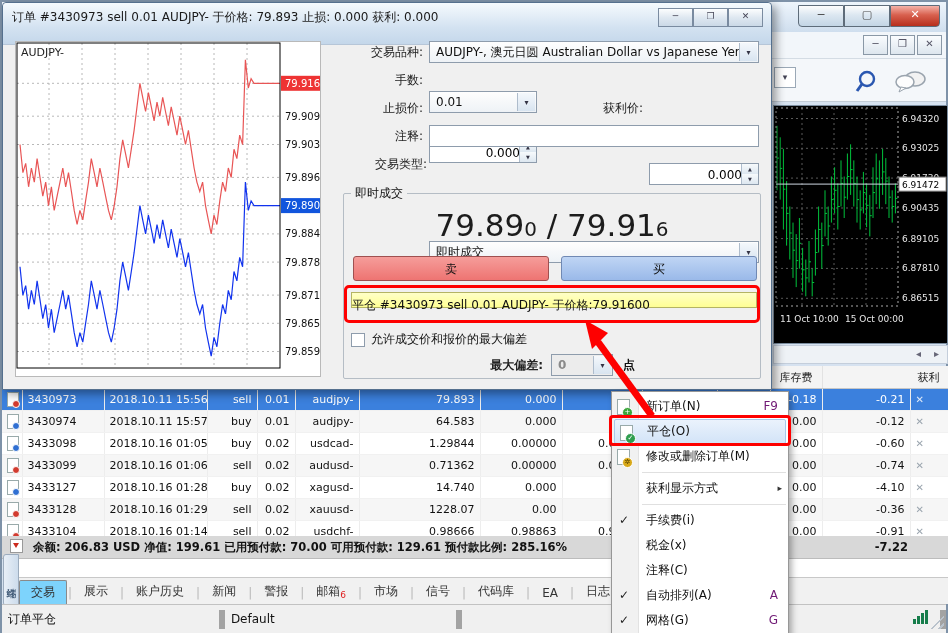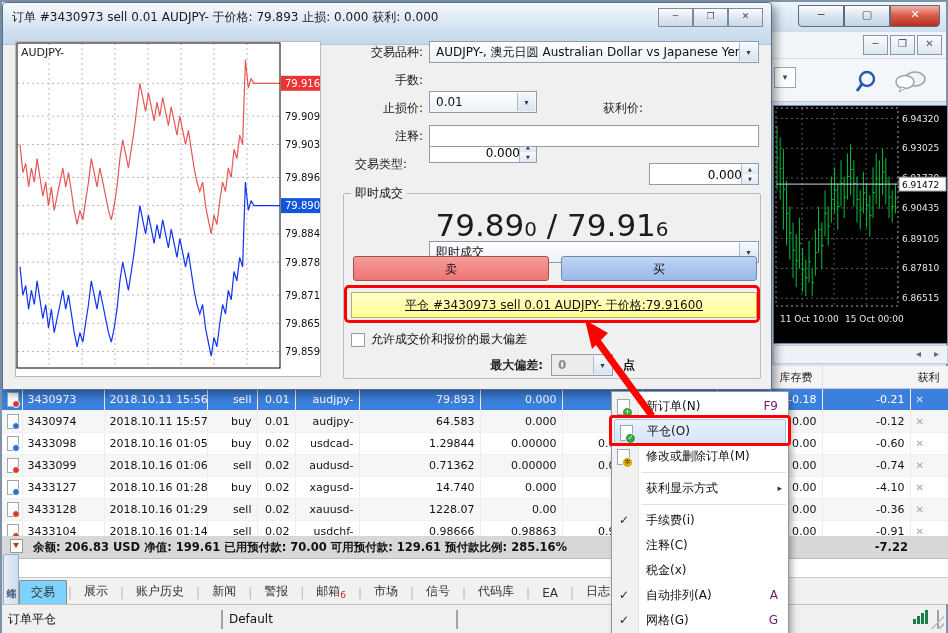--- a/index.html
+++ b/index.html
@@ -65,21 +65,21 @@
   #tabbar{left:17px;top:576px;width:931px;height:26px;background:#f1f1f1;font-size:12px;
     display:flex;align-items:flex-end;}
   .tab{padding:3px 11px 4px 11px;color:#333;cursor:pointer;}
   .tab.active{background:#7dd3fc;border:1px solid #8a8a8a;border-bottom:none;margin-bottom:-1px;
     border-radius:2px 2px 0 0;}
   .tabsep{color:#b8b8b8;padding:0 1px 4px 1px;}
   .mailbadge{color:#e02020;font-size:9px;}
 
   #statusbar{left:0;top:602px;width:944px;height:29px;background:#f0f0f0;border-top:1px solid #c2c2c2;
     display:flex;align-items:center;font-size:12px;}
-  .scell{height:19px;line-height:19px;border-right:2px solid #a3a3a3;padding-left:6px;}
+  .scell{height:19px;line-height:19px;border-right:6px solid #a3a3a3;padding-left:6px;}
   #conn-icon{position:absolute;right:18px;top:608px;display:flex;align-items:flex-end;height:14px;}
   #conn-icon i{display:block;width:3px;margin-left:1px;background:#167d4b;}
   #grip{position:absolute;right:2px;bottom:2px;width:14px;height:14px;
     background:repeating-linear-gradient(135deg,#b9c2cc 0 2px,transparent 2px 5px);
     clip-path:polygon(100% 0,100% 100%,0 100%);}
 
   
   #dialog{left:0;top:0;width:770px;height:388px;background:#f0f0f0;border:1px solid #55708e;
     border-radius:4px 4px 0 0;box-shadow:4px 4px 10px rgba(0,0,0,.4);z-index:5;}
   #dlg-caption{left:0;top:0;width:768px;height:42px;background:linear-gradient(#f5fafd,#d3e2f1 60%,#c4d7ea);
@@ -104,22 +104,22 @@
   .txt input{width:100%;height:20px;border:none;outline:none;background:transparent;
     font:12px "DejaVu Sans","Liberation Sans",sans-serif;padding:0 4px;box-sizing:border-box;}
   #groupbox{left:340px;top:190px;width:418px;height:186px;border:1px solid #b5bdc5;border-radius:2px;}
   #grouplegend{left:348px;top:182px;background:#f0f0f0;padding:0 4px;font-size:12px;}
   #bigprice{left:340px;top:204px;width:418px;text-align:center;color:#1c1c1c;font-size:31px;
     font-family:"DejaVu Sans","Liberation Sans",sans-serif;}
   #bigprice .small{font-size:20px;}
   .tradebtn{height:25px;border-radius:3px;text-align:center;line-height:24px;font-size:12px;color:#111;cursor:pointer;}
   #sellbtn{left:350px;top:253px;width:196px;background:linear-gradient(#f59d9a,#ee7472);border:1px solid #9f5050;}
   #buybtn{left:558px;top:253px;width:196px;background:linear-gradient(#bfd5f4,#9ab9e9);border:1px solid #7089b4;}
-  #closebtn{left:348px;top:289px;width:406px;height:26px;background:linear-gradient(#ffffc8,#ffff94);
-    border:1px solid #b4b464;text-align:center;line-height:25px;font-size:12px;cursor:pointer;text-decoration:underline;}
+  #closebtn{left:348px;top:289px;width:406px;height:16px;background:linear-gradient(#ffffc8,#ffff94);
+    border:1px solid #b4b464;line-height:25px;font-size:12px;cursor:pointer;}
   #devrow{left:348px;top:328px;display:flex;align-items:center;}
   .cb{width:12px;height:12px;border:1px solid #8e9cac;background:#fff;margin-right:6px;}
   #maxdevrow{left:340px;top:351px;width:418px;height:22px;font-weight:bold;}
   .combo.disabled{color:#8a8a8a;background:#ececec;}
 
   
   #ctxmenu{left:609px;top:389px;width:178px;background:#fff;border:1px solid #979797;
     box-shadow:3px 3px 6px rgba(0,0,0,.3);z-index:8;padding:2px 0;}
   #ctxmenu:before{content:"";position:absolute;left:0;top:0;bottom:0;width:26px;background:#f1f1f1;
     border-right:1px solid #e2e2e2;}
@@ -564,21 +564,21 @@
           <div style="font-size:5px">▲</div>
           <div style="font-size:5px">▼</div>
         </span>
     </div>
 
     <div class="abs formlabel" style="left:330px;top:122px;width:90px">注释:</div>
     <div class="abs txt" style="left:426px;top:122px;width:330px">
       <input value="" style="">
     </div>
 
-    <div class="abs formlabel" style="left:314px;top:150px;width:90px">交易类型:</div>
+    <div class="abs formlabel" style="left:334px;top:150px;width:90px">交易类型:</div>
     <div class="abs combo" style="left:426px;top:150px;width:330px">
       <span>即时成交</span>
       <span class="da">▾</span>
     </div>
 
     <div class="abs" id="groupbox"></div>
     <div class="abs" id="grouplegend">即时成交</div>
 
     <div class="abs" id="bigprice"><span>79.89</span><span class="small">0</span><span> / </span><span>79.91</span><span class="small">6</span></div>
 
@@ -607,22 +607,22 @@
       <div class="mitem hl"><span class="mico">
           <i class="closeo">✓</i>
         </span><span>平仓(O)</span></div>
       <div class="mitem"><span class="mico">
           <i class="modo">✲</i>
         </span><span>修改或删除订单(M)</span></div>
       <div class="msep"></div>
       <div class="mitem"><span>获利显示方式</span><span class="msub">▸</span></div>
       <div class="msep"></div>
       <div class="mitem"><span class="mcheck">✓</span><span>手续费(i)</span></div>
+      <div class="mitem"><span>税金(x)</span></div>
       <div class="mitem"><span>注释(C)</span></div>
-      <div class="mitem"><span>税金(x)</span></div>
       <div class="mitem"><span class="mcheck">✓</span><span>自动排列(A)</span><span class="mshort">A</span></div>
       <div class="mitem"><span class="mcheck">✓</span><span>网格(G)</span><span class="mshort">G</span></div>
     </div>
 
   <div class="abs annot" style="left:342px;top:283px;width:416px;height:38px"></div>
   <div class="abs annot" style="left:607px;top:413px;width:182px;height:31px;border-radius:4px"></div>
   <svg class="abs" id="arrow-svg">
     <line x1="650" y1="414" x2="596" y2="340" stroke="#fe0000" stroke-width="7"></line>
     <polygon points="583,318 606,331 590,347" fill="#fe0000"></polygon>
   </svg>

